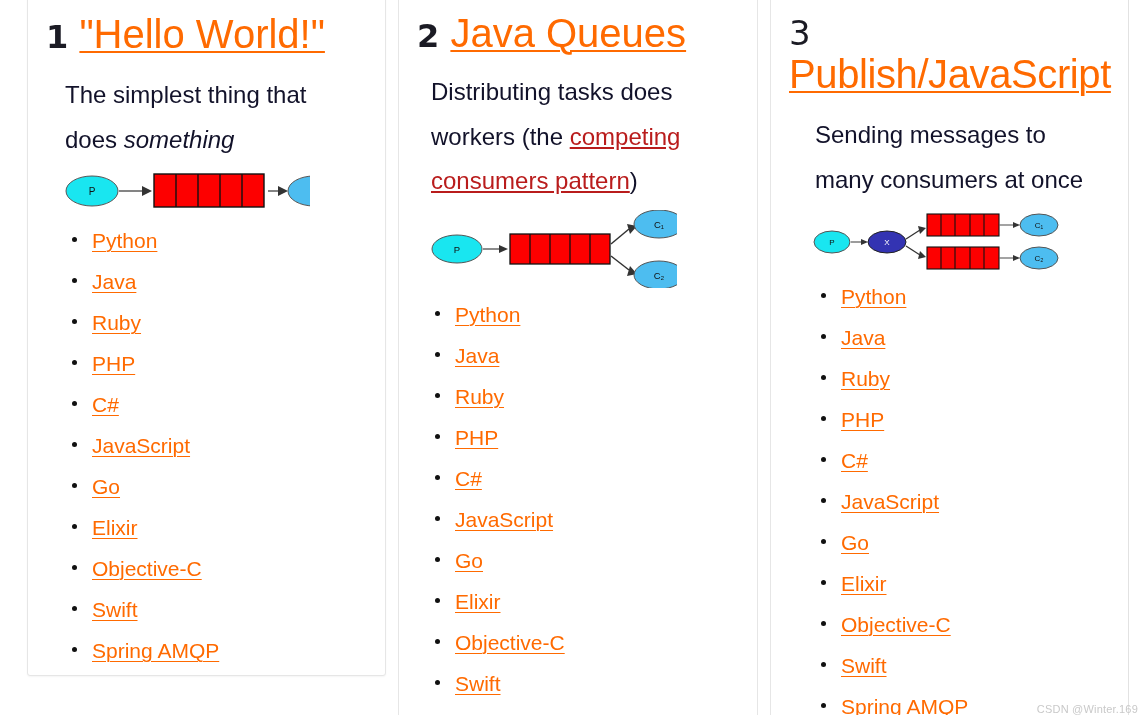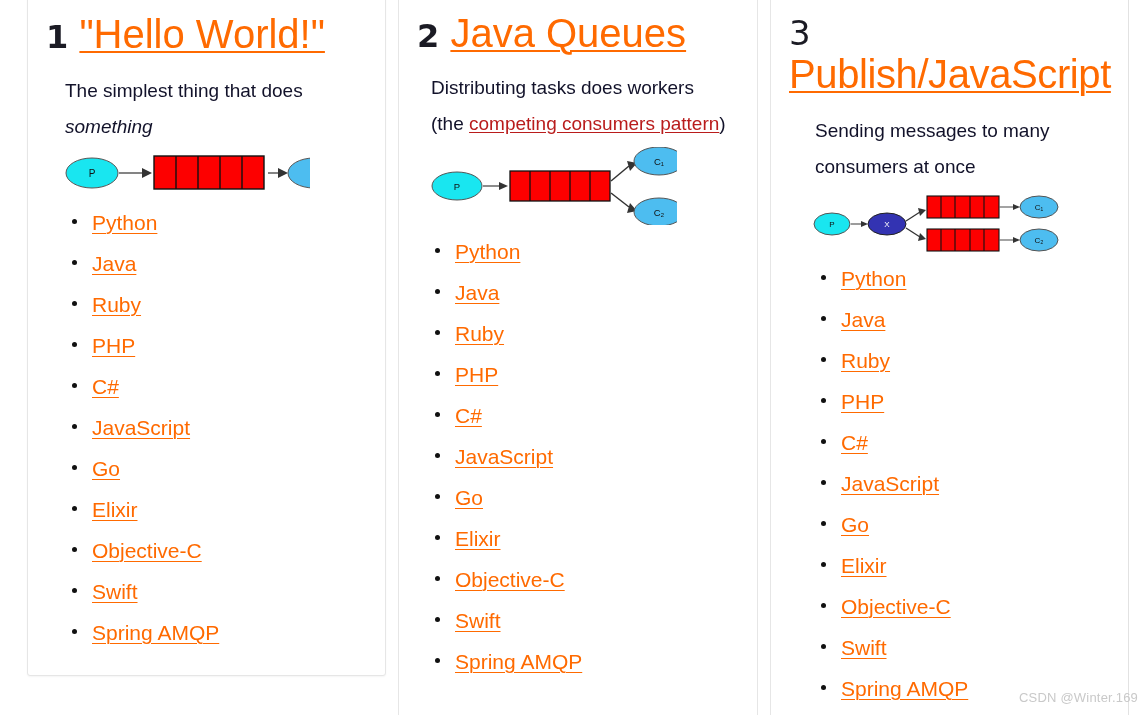--- a/index.html
+++ b/index.html
@@ -56,21 +56,21 @@
   #card-1 .heading .num { font-size: 32px; }
   #card-2 .heading { font-size: 40px; padding-top: 22px; }
   #card-2 .heading .num { font-size: 32px; }
   #card-3 .heading { font-size: 40px; padding-top: 24px; }
   #card-3 .heading .num { font-size: 34px; display: block; line-height: 1.15; font-weight: 400; }
   #card-3 .heading .ttl { display: block; white-space: nowrap; letter-spacing: -0.4px; }
 
   
   .desc {
     color: #12122a;
-    font-size: 19px;
+    font-size: 24px;
     line-height: 1.85;
     max-width: 300px;
   }
   #card-1 .desc { margin: 18px 0 0 19px; }
   #card-2 .desc { margin: 16px 0 0 14px; }
   #card-3 .desc { margin: 18px 0 0 26px; max-width: 270px; }
   .desc em { font-style: italic; }
   .inline-link {
     color: #b91c1c;
     text-decoration: underline;
@@ -115,23 +115,23 @@
   }
 
   
   #right-rule {
     position: absolute;
     left: 1128px; top: 0; width: 1px; height: 715px;
     background: #e2e2e2;
   }
   #watermark {
     position: absolute;
-    right: 8px; bottom: 10px;
+    right: 8px; bottom: 0;
     color: #c9c9c9;
-    font-size: 13px;
+    font-size: 11px;
     font-family: "Liberation Sans", sans-serif;
     letter-spacing: 0.2px;
     white-space: nowrap;
   }
 </style>
 </head>
 <body>
 
 <div class="page">
 

